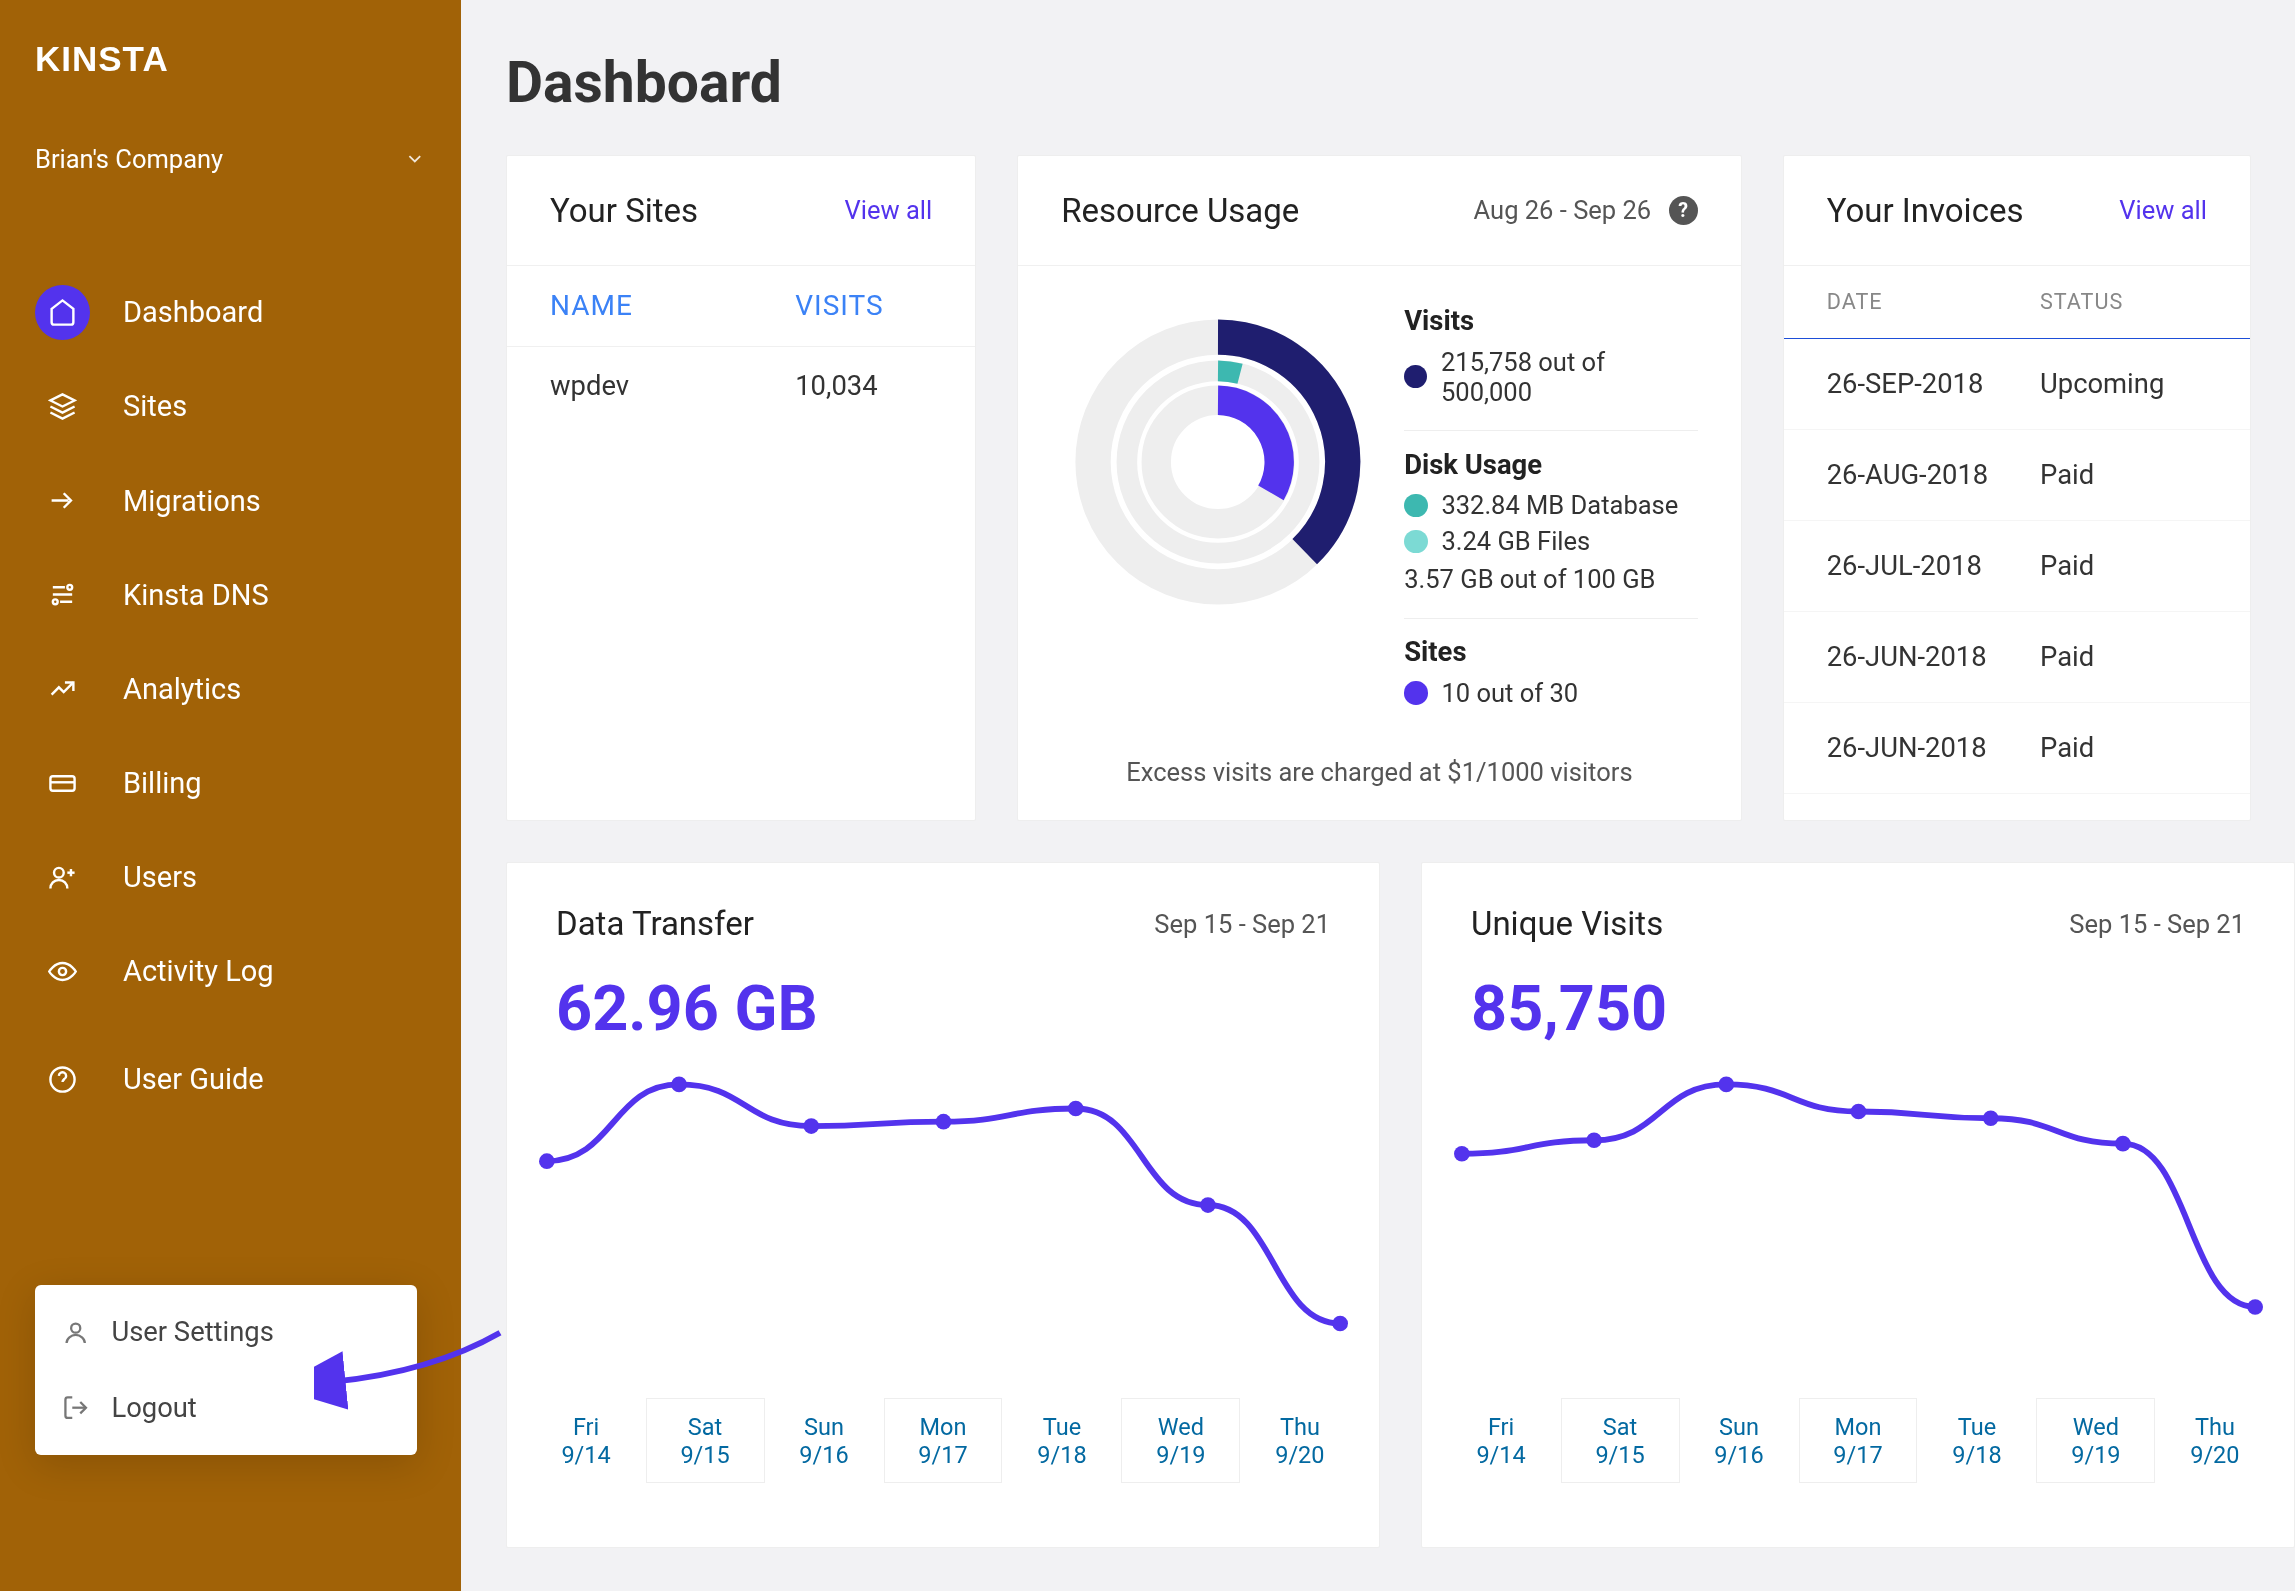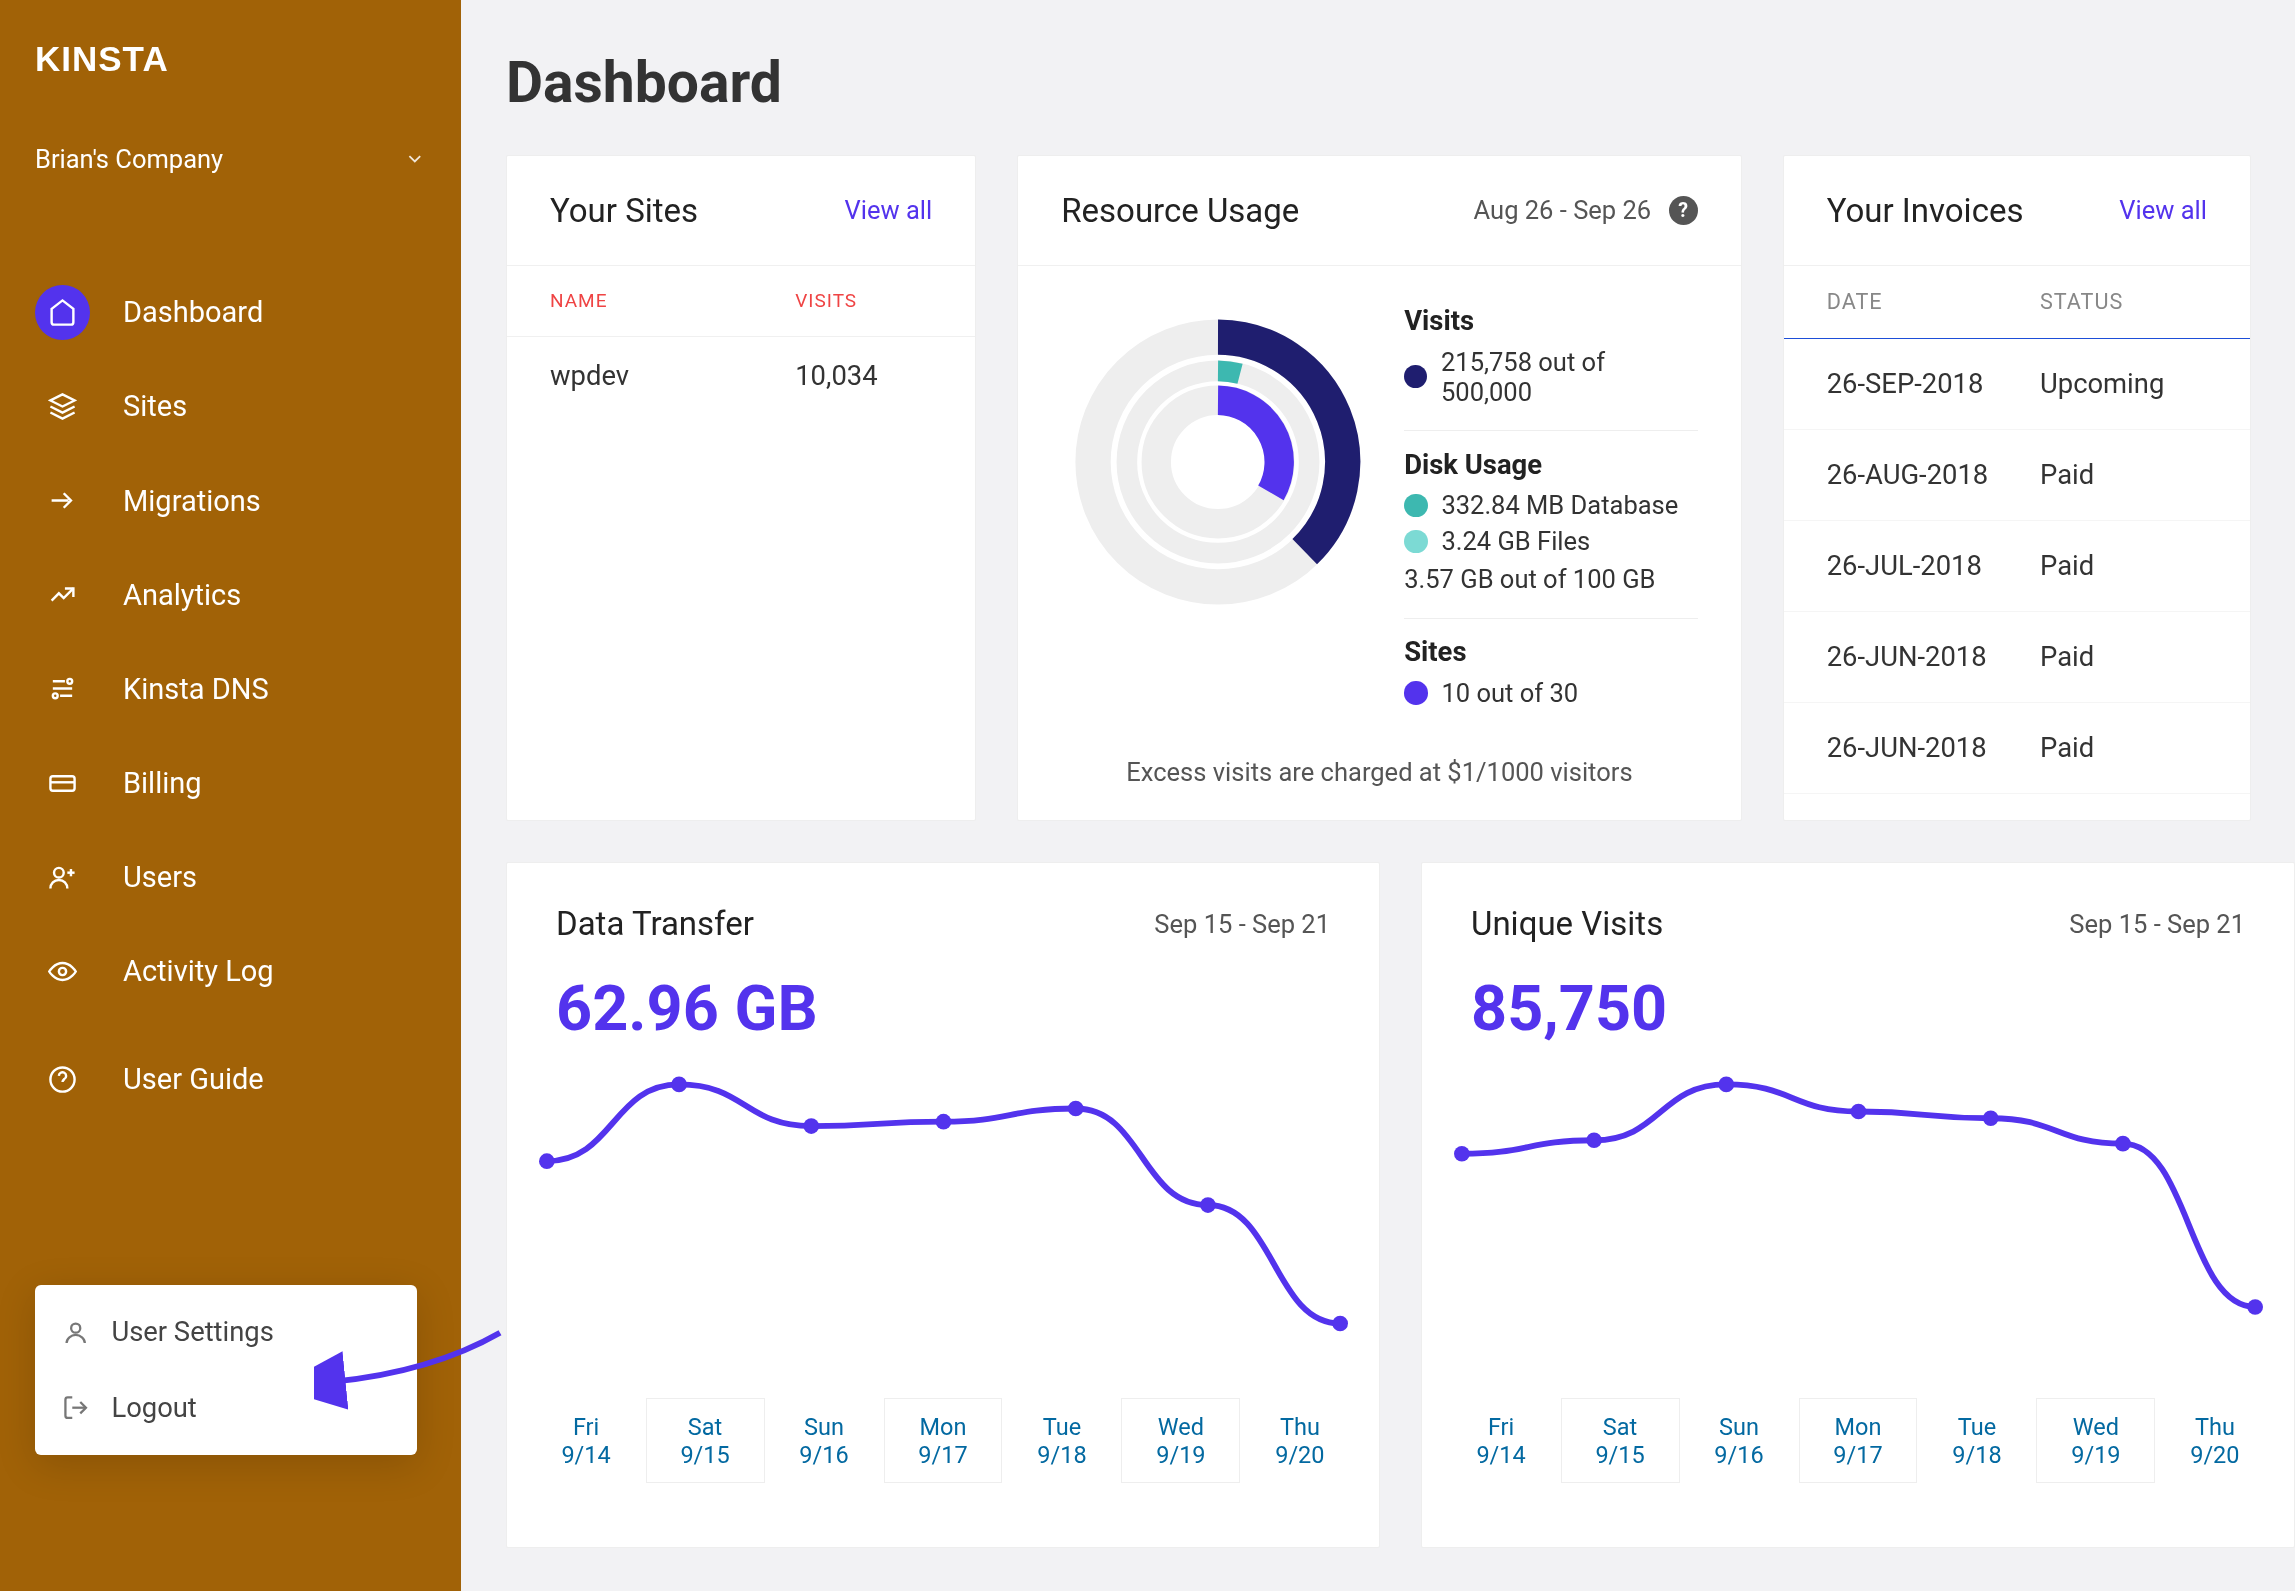--- a/index.html
+++ b/index.html
@@ -108,21 +108,21 @@
   .card-link { font-size: 25.5px; color: #5333ed; cursor: pointer; }
   .card-sub { font-size: 25.5px; color: #555; display: flex; align-items: center; gap: 17.6px; }
   .help-dot {
     width: 29px; height: 29px; border-radius: 50%; background: #555; color: #fff;
     display: inline-flex; align-items: center; justify-content: center; font-size: 19.6px; font-weight: 700;
   }
   
   .sites { width: 490px; }
   .tbl-head, .tbl-row { display: flex; padding: 23.5px 43px; }
   .tbl-head {
-    color: #ef4444; font-size: 19px; letter-spacing: 1px; text-transform: uppercase;
+    color: #3b82f6; font-size: 28px; letter-spacing: 1px; text-transform: uppercase;
     border-bottom: 1px solid #f0f0f0;
   }
   .col-name { flex: 1; }
   .col-visits { width: 137px; }
   .tbl-row { font-size: 27.4px; color: #333; }
   
   .resource { width: 755px; }
   .resource-body { display: flex; gap: 29px; padding: 39px 43px 15.7px; }
   .donut-wrap { width: 314px; height: 314px; position: relative; flex-shrink: 0; display:flex; align-items:center; justify-content:center; }
   .legend { flex: 1; }
@@ -193,35 +193,35 @@
         <span class="icon-wrap">
           <svg width="29" height="29" viewBox="0 0 24 24" fill="none" stroke="#fff" stroke-width="2">
               <path d="M3 12h14M13 6l6 6-6 6"></path>
             </svg>
         </span>
         <span>Migrations</span>
       </div>
       <div class="nav-item">
         <span class="icon-wrap">
           <svg width="29" height="29" viewBox="0 0 24 24" fill="none" stroke="#fff" stroke-width="2">
-              <polyline points="3 17 9 11 13 15 21 7"></polyline>
-              <polyline points="14 7 21 7 21 14"></polyline>
-            </svg>
-        </span>
-        <span>Analytics</span>
-      </div>
-      <div class="nav-item">
-        <span class="icon-wrap">
-          <svg width="29" height="29" viewBox="0 0 24 24" fill="none" stroke="#fff" stroke-width="2">
               <path d="M4 6h10M4 12h16M10 18h10"></path>
               <circle cx="18" cy="6" r="2"></circle>
               <circle cx="6" cy="18" r="2"></circle>
             </svg>
         </span>
         <span>Kinsta DNS</span>
+      </div>
+      <div class="nav-item">
+        <span class="icon-wrap">
+          <svg width="29" height="29" viewBox="0 0 24 24" fill="none" stroke="#fff" stroke-width="2">
+              <polyline points="3 17 9 11 13 15 21 7"></polyline>
+              <polyline points="14 7 21 7 21 14"></polyline>
+            </svg>
+        </span>
+        <span>Analytics</span>
       </div>
       <div class="nav-item">
         <span class="icon-wrap">
           <svg width="29" height="29" viewBox="0 0 24 24" fill="none" stroke="#fff" stroke-width="2">
               <rect x="2" y="6" width="20" height="12" rx="2"></rect>
               <line x1="2" y1="11" x2="22" y2="11"></line>
             </svg>
         </span>
         <span>Billing</span>
       </div>

